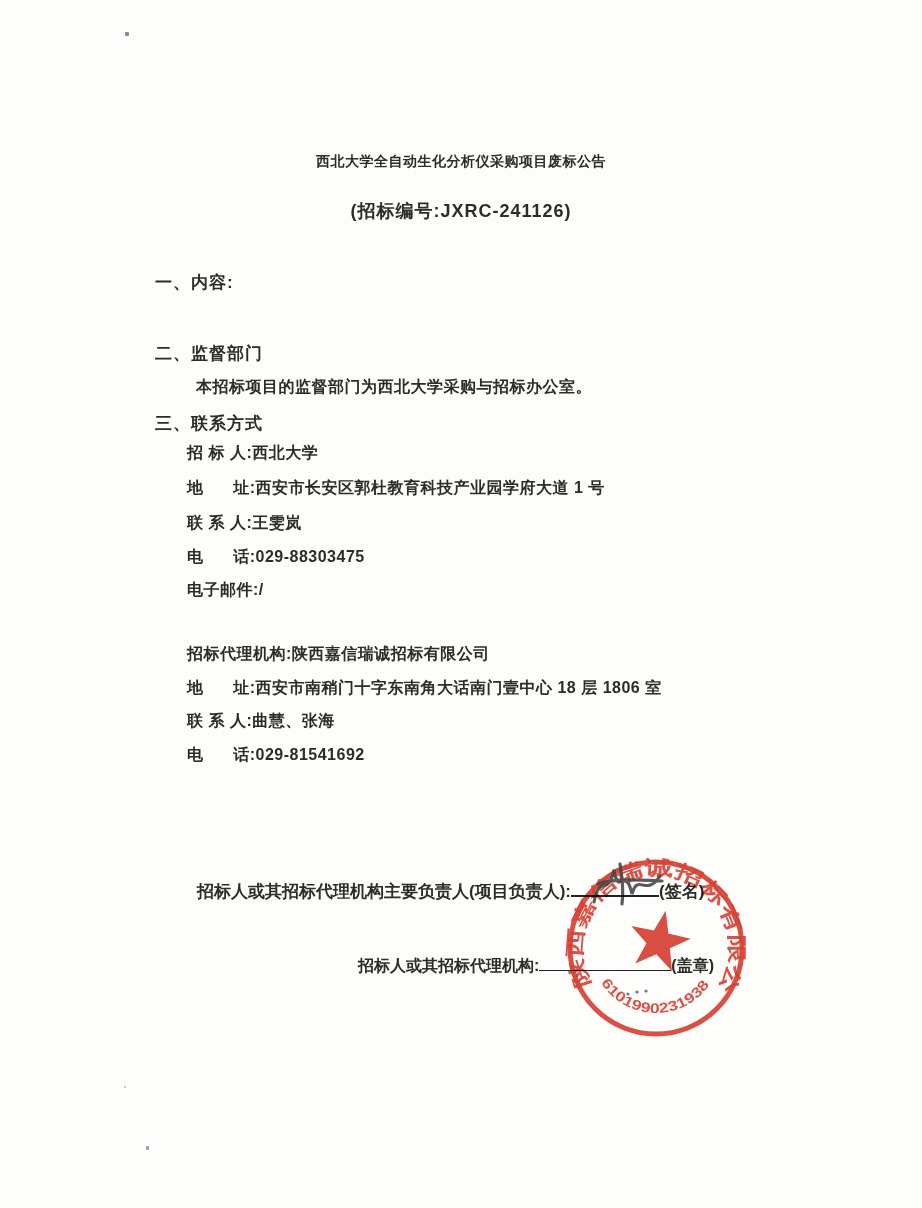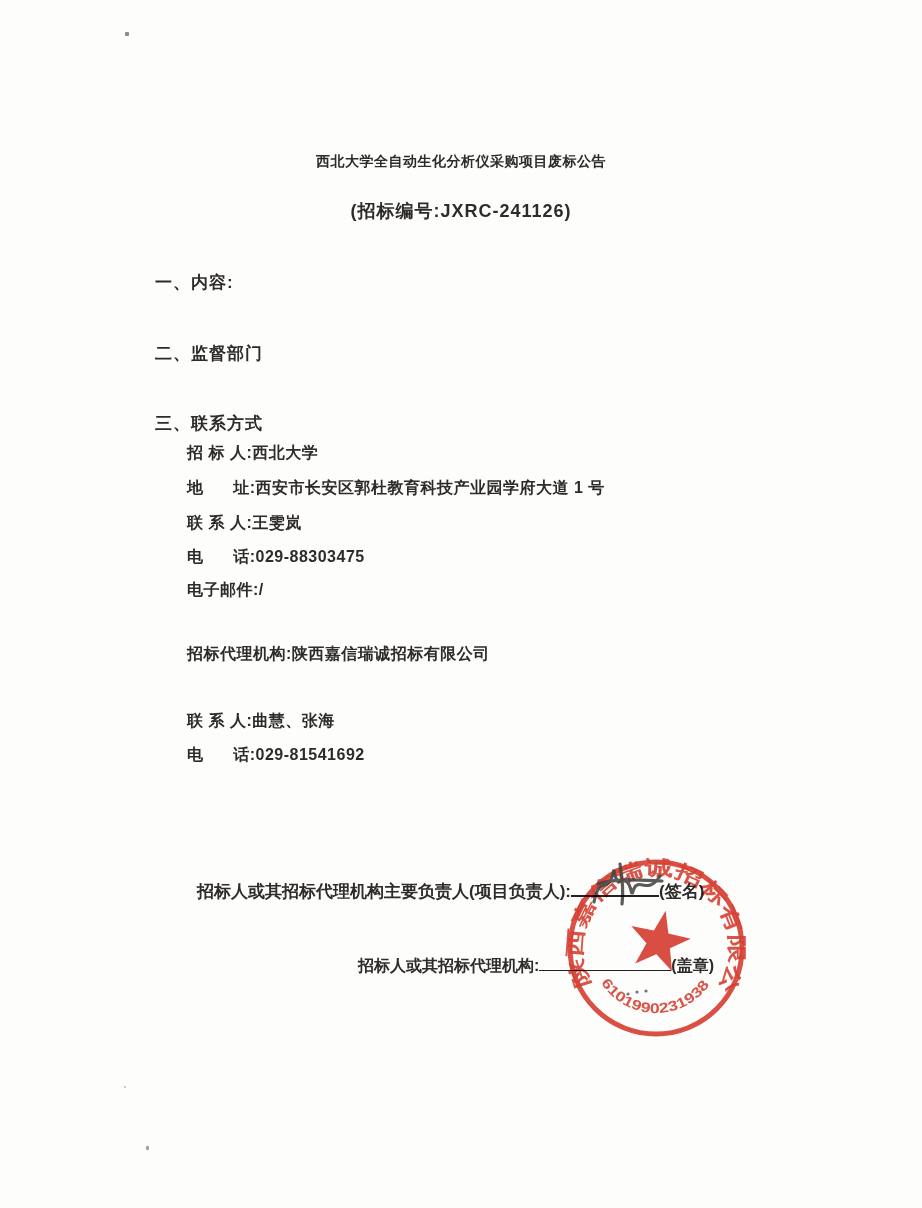--- a/index.html
+++ b/index.html
@@ -44,20 +44,21 @@
 <body>
 
 <div class="page">
 
   <div class="doc-title">西北大学全自动生化分析仪采购项目废标公告</div>
   <div class="doc-subtitle">(招标编号:JXRC-241126)</div>
 
   <div class="sec-h" style="top:271px">一、内容:</div>
 
   <div class="sec-h" style="top:342px">二、监督部门</div>
+  <div class="sec-b" style="top:377px">本招标项目的监督部门为西北大学采购与招标办公室。</div>
 
   <div class="sec-h" style="top:412px">三、联系方式</div>
 
   <div class="row" style="top:443px">
     <span class="lbl">招 标 人:</span><span class="val">西北大学</span>
   </div>
   <div class="row" style="top:478px">
     <span class="lbl">地      址:</span><span class="val">西安市长安区郭杜教育科技产业园学府大道 1 号</span>
   </div>
   <div class="row" style="top:513px">
@@ -65,20 +66,23 @@
   </div>
   <div class="row" style="top:547px">
     <span class="lbl">电      话:</span><span class="val">029-88303475</span>
   </div>
   <div class="row" style="top:580px">
     <span class="lbl">电子邮件:</span><span class="val">/</span>
   </div>
 
   <div class="row" style="top:644px">
     <span class="lbl">招标代理机构:</span><span class="val">陕西嘉信瑞诚招标有限公司</span>
+  </div>
+  <div class="row" style="top:678px">
+    <span class="lbl">地      址:</span><span class="val">西安市南稍门十字东南角大话南门壹中心 18 层 1806 室</span>
   </div>
   <div class="row" style="top:711px">
     <span class="lbl">联 系 人:</span><span class="val">曲慧、张海</span>
   </div>
   <div class="row" style="top:745px">
     <span class="lbl">电      话:</span><span class="val">029-81541692</span>
   </div>
 
   <div class="sig sig1">
     <span>招标人或其招标代理机构主要负责人(项目负责人):</span><span class="uline"></span><span>(签名)</span>

